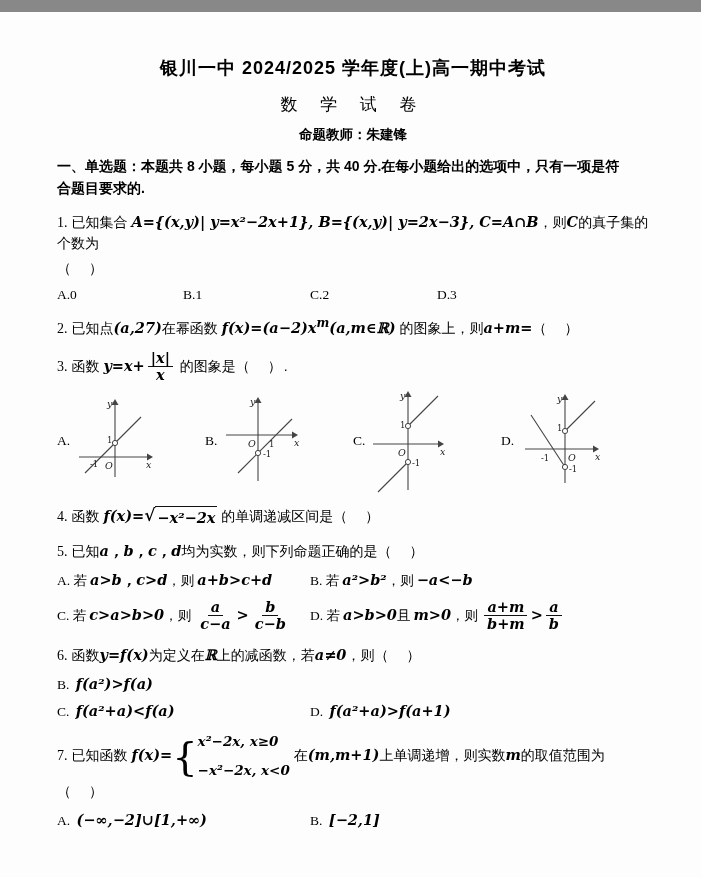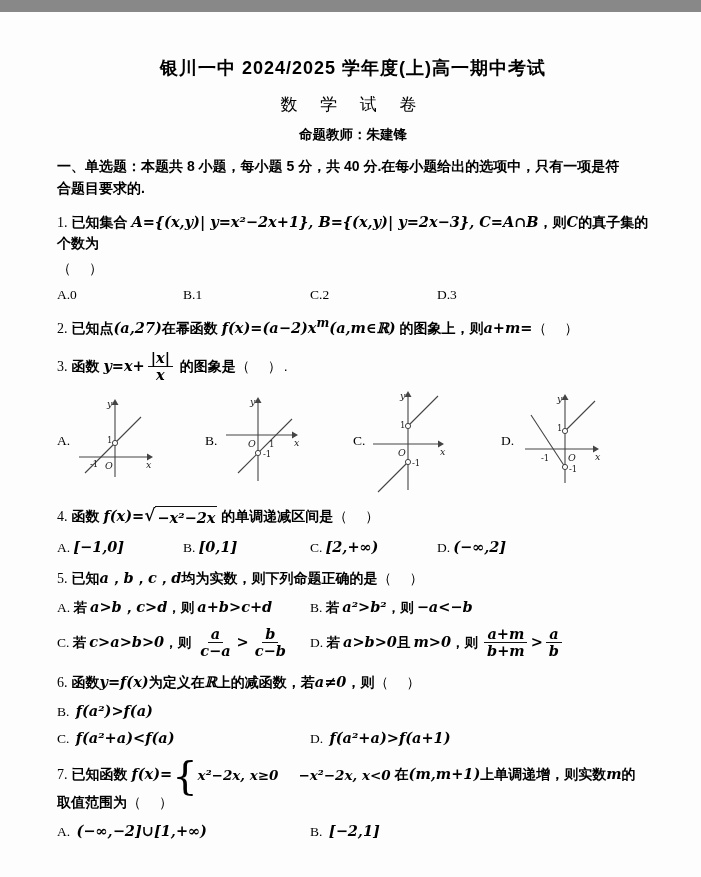--- a/index.html
+++ b/index.html
@@ -12,41 +12,41 @@
   }
   .center { text-align:center; }
   .title { font-size:18px; font-weight:700; letter-spacing:1px; }
   .subtitle { margin-top:13px; font-size:17px; font-weight:400; letter-spacing:9px; }
   .teacher { margin-top:10px; font-size:13.5px; font-weight:700; }
   .instructions { margin-top:11px; font-size:14px; font-weight:700; line-height:1.6; }
   .instructions span { display:block; }
 
   .q { margin-top:11px; font-size:14px; line-height:1.5; }
   .qnum { font-family:"Liberation Serif", serif; font-size:14px; margin-right:4px; }
-  .cn { font-weight:700; }
+  .cn { font-weight:400; }
   .m  { font-family:"DejaVu Serif","Liberation Serif",serif; font-style:italic; font-weight:700; font-size:14.5px; }
   .paren { font-weight:400; letter-spacing:2px; }
   .paren-line { margin-top:6px; font-size:14px; }
 
   .row4 { display:grid; grid-template-columns:126px 127px 127px 1fr; margin-top:9px; align-items:center; }
   .row2 { display:grid; grid-template-columns:253px 1fr; margin-top:9px; align-items:center; }
   .opt { font-family:"Liberation Serif", serif; font-size:13.5px; }
   .opt .m { margin-left:3px; }
 
   .frac { display:inline-flex; flex-direction:column; align-items:center; vertical-align:middle; margin:0 3px; line-height:1.15; }
   .frac .num { border-bottom:1.5px solid #111; padding:0 3px; }
   .frac .den { padding:0 3px; }
 
   .sqrt { display:inline-flex; align-items:flex-start; }
   .sqrt .radsign { font-style:normal; font-size:17px; line-height:1.1; }
   .sqrt .radand { border-top:1.5px solid #111; padding:0 2px; }
 
   .cases { display:inline-flex; align-items:center; vertical-align:middle; }
   .cases .lbrace { font-family:"DejaVu Serif",serif; font-style:normal; font-weight:400; font-size:40px; line-height:.85; }
-  .cases .stack { display:inline-flex; gap:20px; font-size:13.5px; }
+  .cases .stack { display:inline-flex; flex-direction:column; gap:9px; font-size:13.5px; }
 
   .graphs { display:grid; grid-template-columns:repeat(4,1fr); margin-top:4px; align-items:center; }
   .gcell { display:flex; align-items:center; gap:3px; }
   .gcell svg { display:block; }
   .axis-txt { font-family:"DejaVu Serif",serif; font-style:italic; font-size:9.5px; fill:#222; }
   .num-txt  { font-family:"DejaVu Serif",serif; font-size:8.5px; fill:#222; }
   svg line, svg polyline { stroke:#444; stroke-width:1.1; fill:none; }
   svg .oc { fill:#fdfdfd; stroke:#444; stroke-width:1; }
   svg .ah { fill:#444; stroke:none; }
 </style>
@@ -168,26 +168,20 @@
   </div>
 
   <div class="q">
     <span class="qnum">4.</span><span class="cn">函数</span>
     <span class="m"><span>f(x)=</span><span class="sqrt">
           <span class="radsign">√</span>
           <span class="radand">−x²−2x</span>
         </span></span>
     <span class="cn">的单调递减区间是</span><span class="paren">（　）</span>
   </div>
-  <div class="row4">
-    <span class="opt"><span>A.</span><span class="m">[−1,0]</span></span>
-    <span class="opt"><span>B.</span><span class="m">[0,1]</span></span>
-    <span class="opt"><span>C.</span><span class="m">[2,+∞)</span></span>
-    <span class="opt"><span>D.</span><span class="m">(−∞,2]</span></span>
-  </div>
 
   <div class="q">
     <span class="qnum">5.</span><span class="cn">已知</span><span class="m">a，b，c，d</span><span class="cn">均为实数，则下列命题正确的是</span><span class="paren">（　）</span>
   </div>
   <div class="row2">
     <span class="opt"><span>A.</span> <span class="cn">若</span><span class="m">a&gt;b，c&gt;d</span><span class="cn">，则</span><span class="m">a+b&gt;c+d</span></span>
     <span class="opt"><span>B.</span> <span class="cn">若</span><span class="m">a²&gt;b²</span><span class="cn">，则</span><span class="m">−a&lt;−b</span></span>
   </div>
   <div class="row2">
     <span class="opt"><span>C.</span> <span class="cn">若</span><span class="m">c&gt;a&gt;b&gt;0</span><span class="cn">，则</span><span class="m"><span class="frac">

